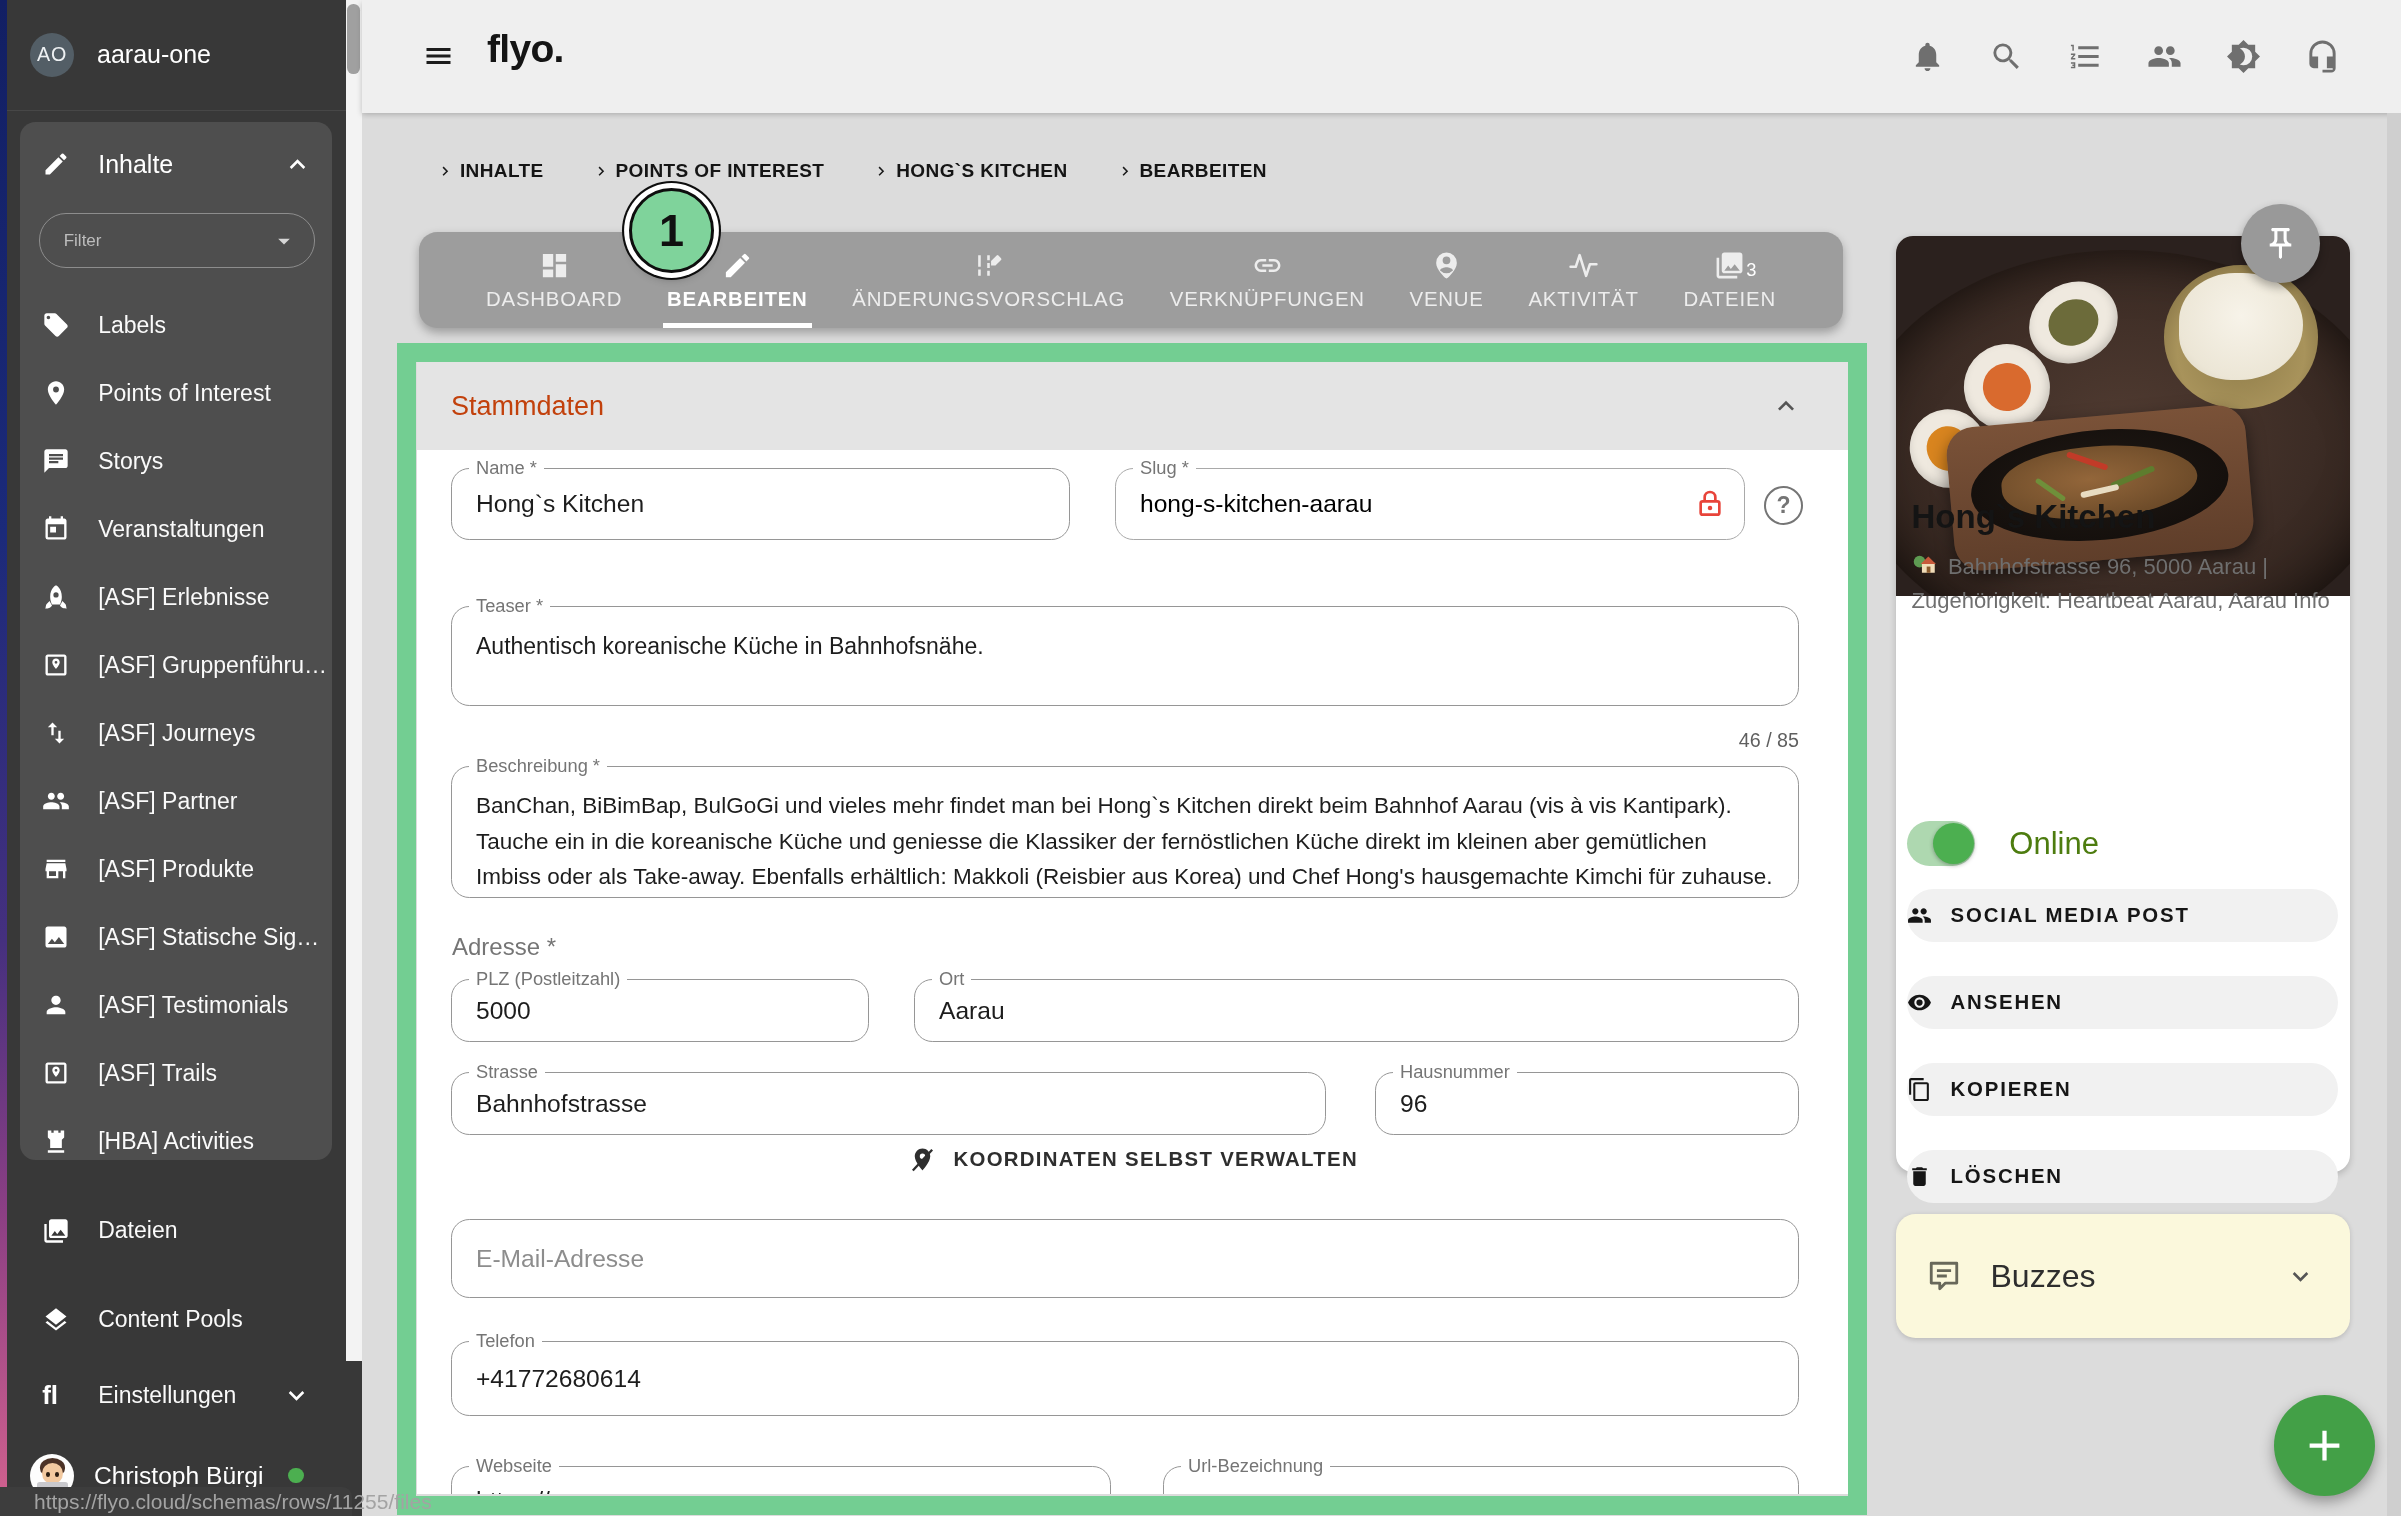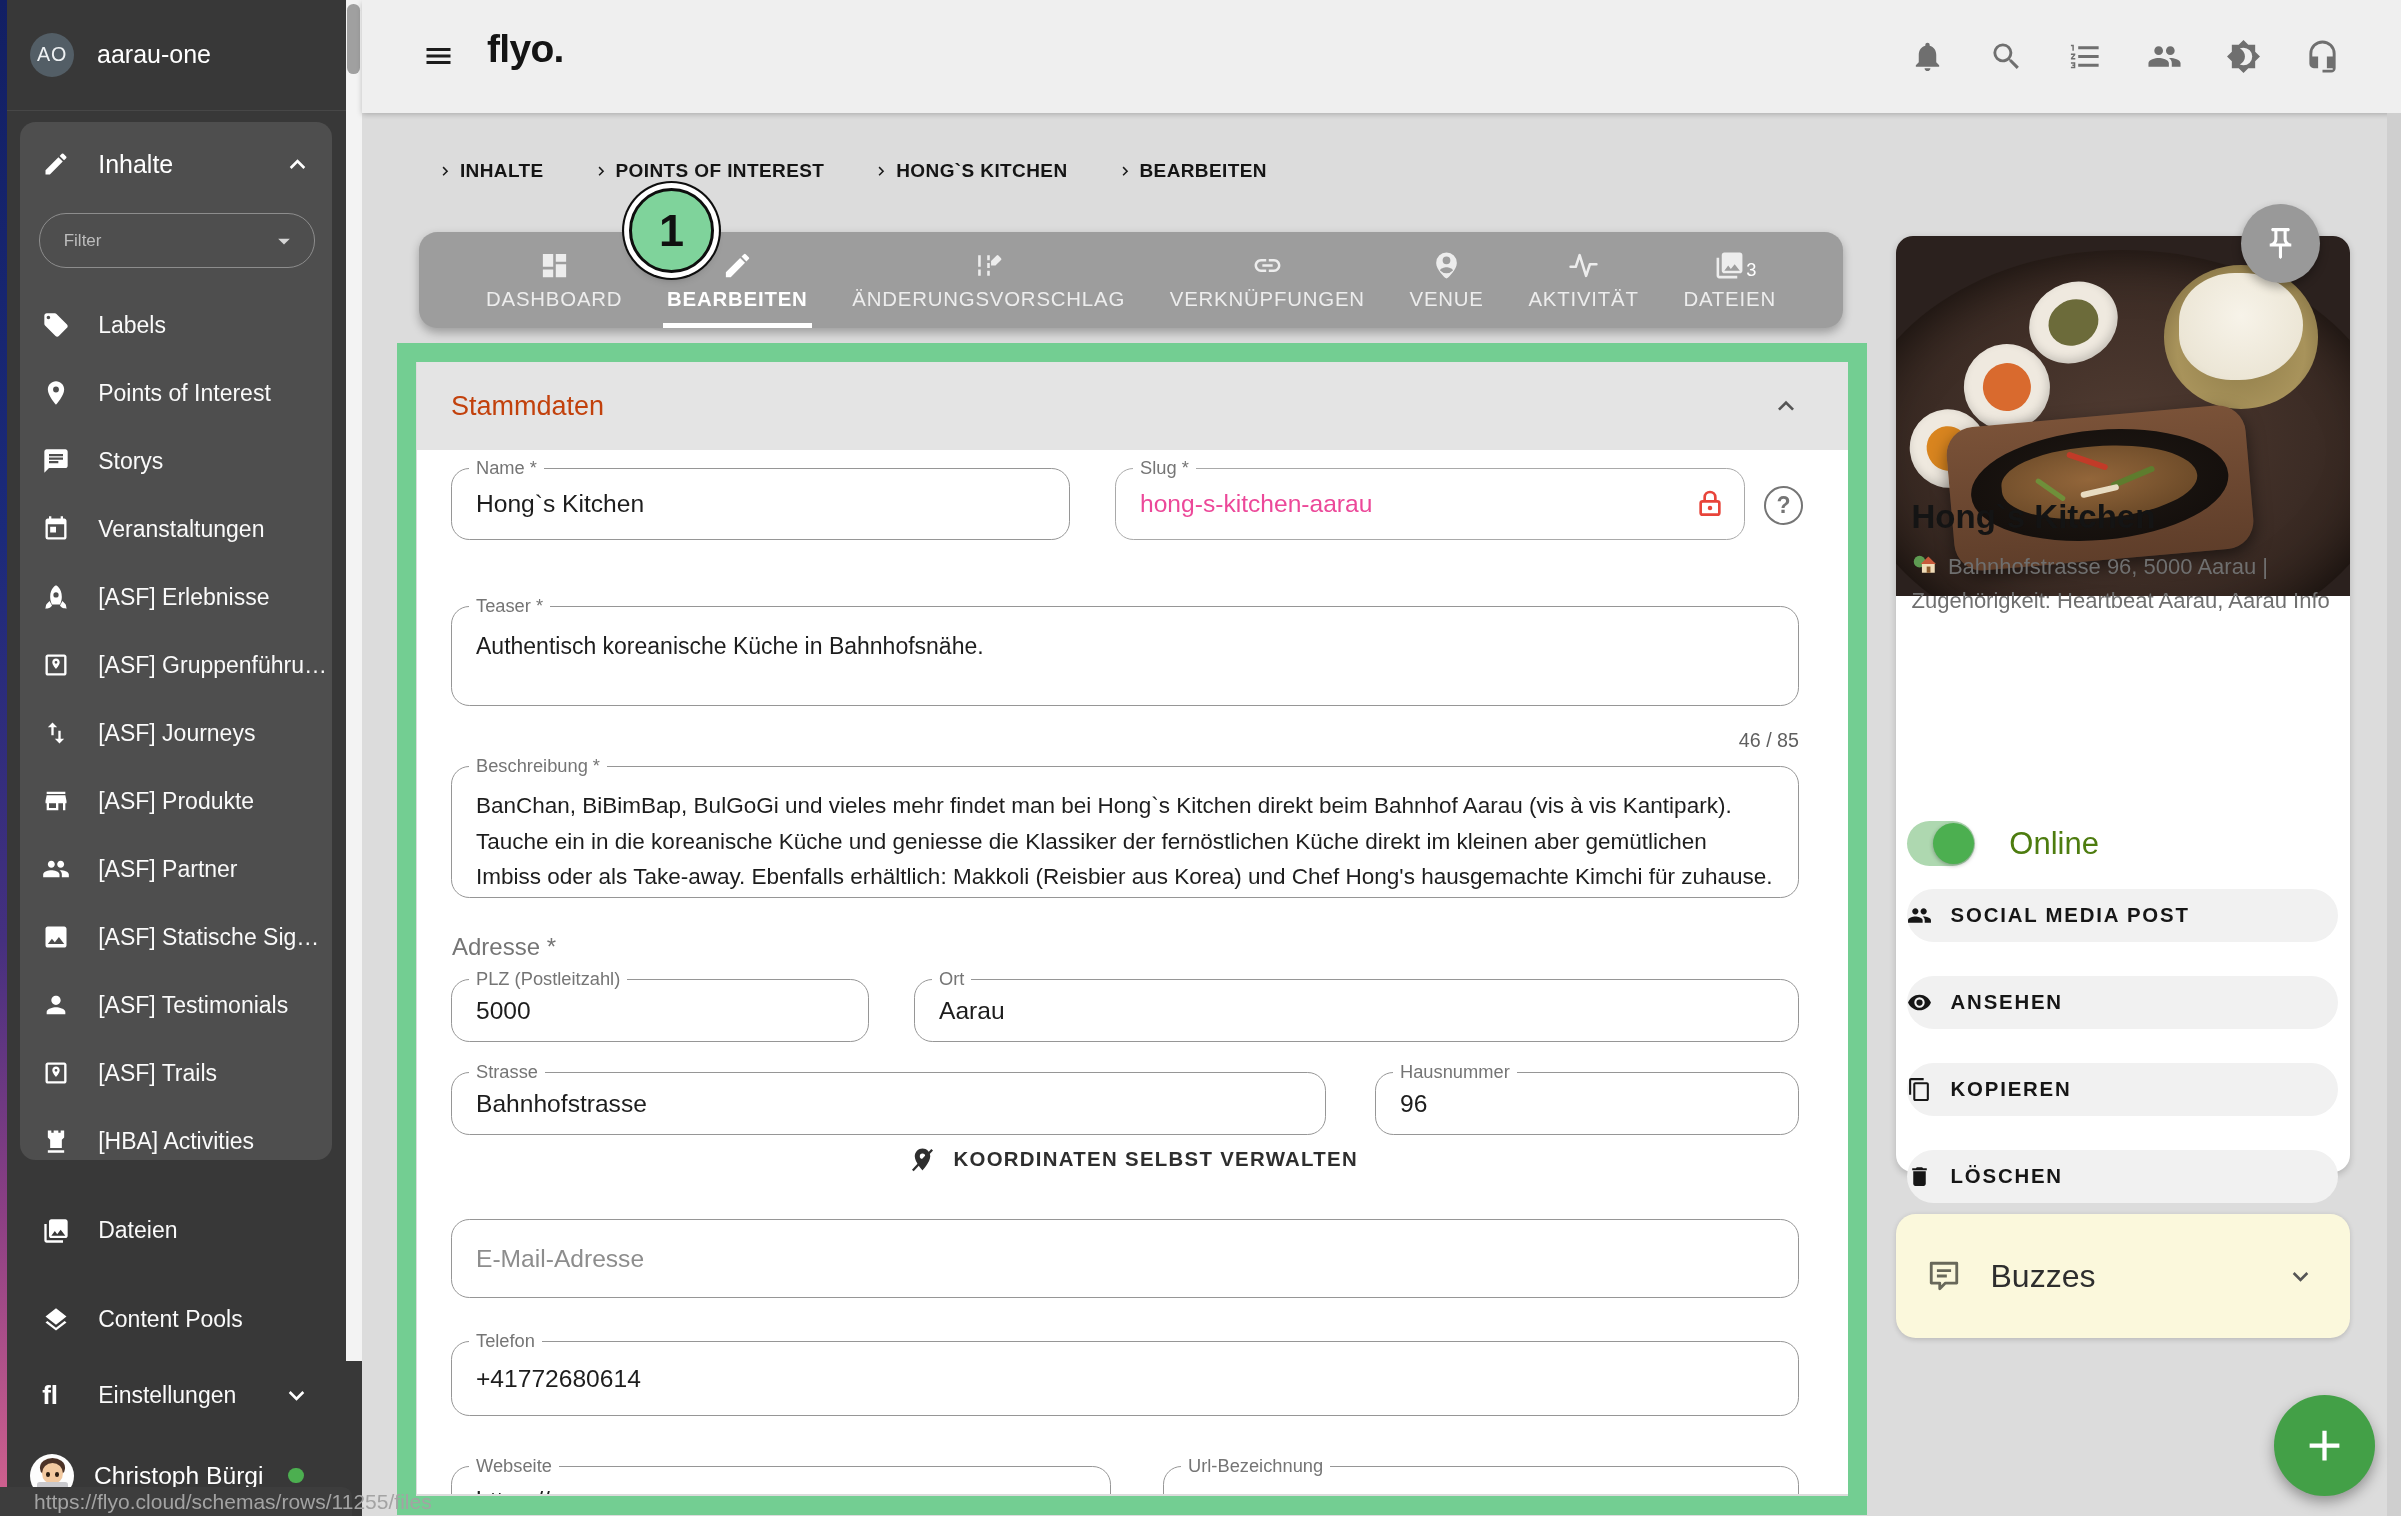--- a/index.html
+++ b/index.html
@@ -96,21 +96,21 @@
   .form-card{position:absolute;left:417px;top:362px;width:1431px;height:1132px;background:#fff;overflow:hidden;z-index:2;}
   .card-head{position:absolute;left:0;top:0;width:100%;height:88px;background:#e4e4e4;display:flex;align-items:center;}
   .card-title{margin-left:34px;font-size:27px;color:#c2410c;flex:1;}
   .card-chev{width:32px;height:32px;margin-right:46px;color:#555;cursor:pointer;}
 
   .fl-field{position:absolute;border:1.4px solid #969696;border-radius:18.3px;background:#fff;box-sizing:border-box;}
   .fl-field .lbl{position:absolute;top:-12px;left:17px;background:#fff;padding:0 7px;font-size:18.3px;color:#757575;white-space:nowrap;}
   .fl-field .val{position:absolute;left:24px;top:50%;transform:translateY(-50%);font-size:24.6px;color:#1d1d1d;white-space:nowrap;}
   .fl-field.area .val{top:21px;transform:none;right:24px;white-space:normal;line-height:1.58;font-size:23px;}
   .fl-field.disabled{border-color:#a9a9a9;}
-  .fl-field.disabled .val{color:#ec4899;}
+  .fl-field.disabled .val{color:#000000;}
   .lock-ic{position:absolute;right:18.3px;top:50%;transform:translateY(-50%);width:32px;height:32px;color:#e8443a;}
   .help-circle{position:absolute;width:35px;height:35px;border:2.8px solid #757575;border-radius:50%;
     display:flex;align-items:center;justify-content:center;font-size:23px;font-weight:700;color:#757575;cursor:pointer;}
   .counter{position:absolute;right:49px;top:367px;font-size:19.7px;color:#5f5f5f;}
   .sec-label{position:absolute;left:35px;top:571px;font-size:24px;color:#757575;}
   .koord-btn{position:absolute;left:0;top:782px;width:100%;display:flex;align-items:center;justify-content:center;
     gap:15.5px;color:#2e2e2e;cursor:pointer;}
   .koord-btn .k-ic{width:31px;height:31px;}
   .koord-btn .k-lb{font-size:20.4px;font-weight:700;letter-spacing:1.3px;}
   .placeholder-field .ph{position:absolute;left:24px;top:50%;transform:translateY(-50%);font-size:24.6px;color:#8d8d8d;}
@@ -264,34 +264,34 @@
           </div>
           <div class="nav-row">
             <span class="nav-ic" data-icon="journeys">
               <svg xmlns="http://www.w3.org/2000/svg" viewBox="0 0 24 24" fill="currentColor">
                 <path d="M9 3L5 6.99h3V14h2V6.99h3L9 3zm7 14.01V10h-2v7.01h-3L15 21l4-3.99h-3z"></path>
               </svg>
             </span>
             <span class="nav-lb">[ASF] Journeys</span>
           </div>
           <div class="nav-row">
+            <span class="nav-ic" data-icon="group">
+              <svg xmlns="http://www.w3.org/2000/svg" viewBox="0 0 24 24" fill="currentColor">
+                <path d="M16 11c1.66 0 2.99-1.34 2.99-3S17.66 5 16 5c-1.66 0-3 1.34-3 3s1.34 3 3 3zm-8 0c1.66 0 2.99-1.34 2.99-3S9.66 5 8 5C6.34 5 5 6.34 5 8s1.34 3 3 3zm0 2c-2.33 0-7 1.17-7 3.5V19h14v-2.5c0-2.33-4.67-3.5-7-3.5zm8 0c-.29 0-.62.02-.97.05 1.16.84 1.97 1.97 1.97 3.45V19h6v-2.5c0-2.33-4.67-3.5-7-3.5z"></path>
+              </svg>
+            </span>
+            <span class="nav-lb">[ASF] Partner</span>
+          </div>
+          <div class="nav-row">
             <span class="nav-ic" data-icon="store">
               <svg xmlns="http://www.w3.org/2000/svg" viewBox="0 0 24 24" fill="currentColor">
                 <path d="M20 4H4v2h16V4zm1 10v-2l-1-5H4l-1 5v2h1v6h10v-6h4v6h2v-6h1zm-9 4H6v-4h6v4z"></path>
               </svg>
             </span>
             <span class="nav-lb">[ASF] Produkte</span>
-          </div>
-          <div class="nav-row">
-            <span class="nav-ic" data-icon="group">
-              <svg xmlns="http://www.w3.org/2000/svg" viewBox="0 0 24 24" fill="currentColor">
-                <path d="M16 11c1.66 0 2.99-1.34 2.99-3S17.66 5 16 5c-1.66 0-3 1.34-3 3s1.34 3 3 3zm-8 0c1.66 0 2.99-1.34 2.99-3S9.66 5 8 5C6.34 5 5 6.34 5 8s1.34 3 3 3zm0 2c-2.33 0-7 1.17-7 3.5V19h14v-2.5c0-2.33-4.67-3.5-7-3.5zm8 0c-.29 0-.62.02-.97.05 1.16.84 1.97 1.97 1.97 3.45V19h6v-2.5c0-2.33-4.67-3.5-7-3.5z"></path>
-              </svg>
-            </span>
-            <span class="nav-lb">[ASF] Partner</span>
           </div>
           <div class="nav-row">
             <span class="nav-ic" data-icon="image">
               <svg xmlns="http://www.w3.org/2000/svg" viewBox="0 0 24 24" fill="currentColor">
                 <path d="M21 19V5c0-1.1-.9-2-2-2H5c-1.1 0-2 .9-2 2v14c0 1.1.9 2 2 2h14c1.1 0 2-.9 2-2zM8.5 13.5l2.5 3.01L14.5 12l4.5 6H5l3.5-4.5z"></path>
               </svg>
             </span>
             <span class="nav-lb">[ASF] Statische Signage …</span>
           </div>
           <div class="nav-row">

